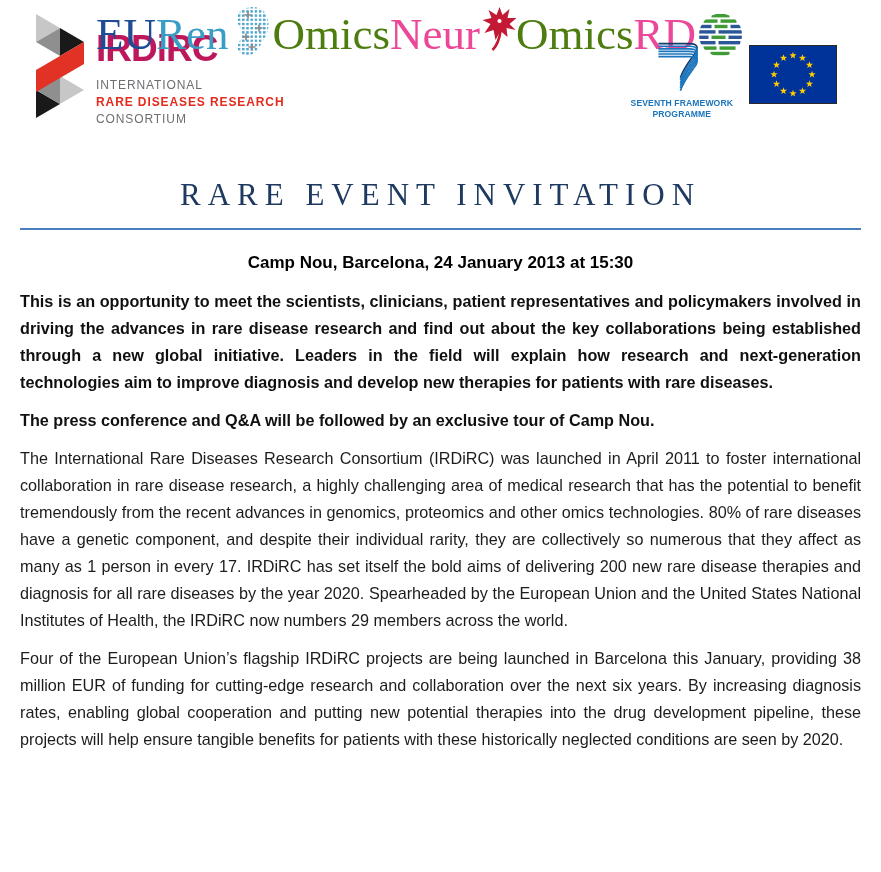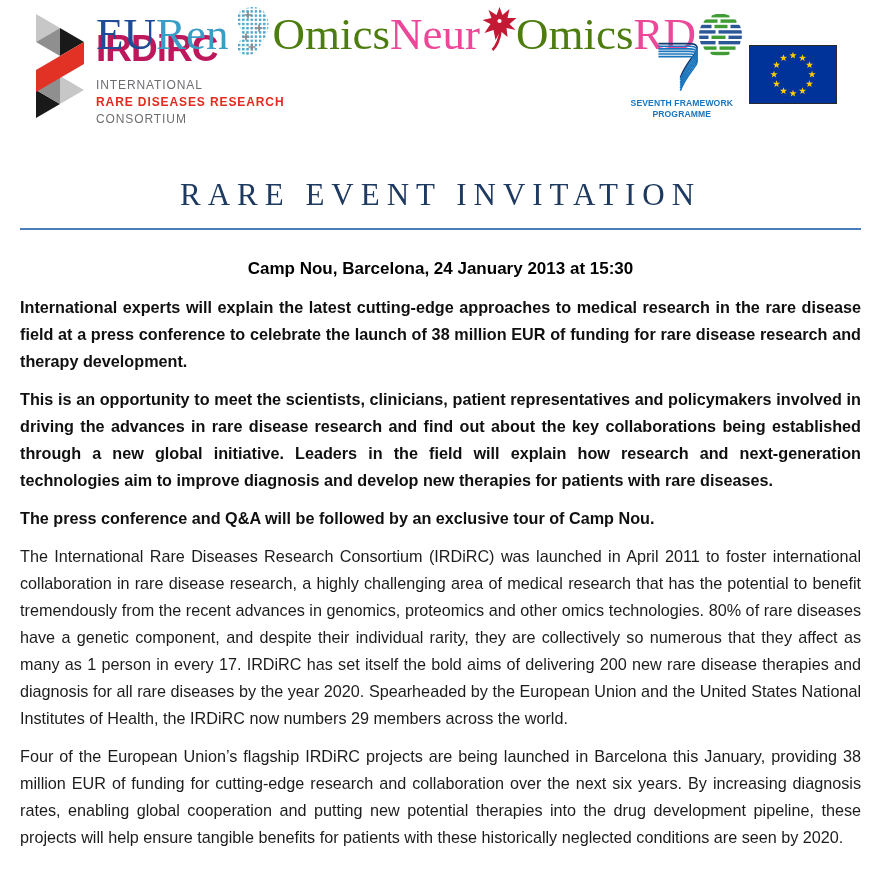--- a/index.html
+++ b/index.html
@@ -30,21 +30,21 @@
 
   .right-logos{position:absolute;right:44px;top:38px;display:flex;align-items:flex-start;}
   .fp7{text-align:center;margin-top:4px;}
   .fp7-text{font-size:8.6px;font-weight:bold;color:#1b75bc;line-height:1.25;letter-spacing:.1px;white-space:nowrap;}
   .eu-flag{margin-left:16px;margin-top:7px;}
 
   
   .title{text-align:center;font-family:"Liberation Serif",serif;font-size:31px;
     letter-spacing:7px;color:#1f3a60;line-height:40px;}
   .rule{border:none;border-top:2px solid #4a7ebb;margin:13px 20px 0;}
-  .subtitle{text-align:center;font-weight:bold;font-size:17px;color:#000;margin-top:29px;}
+  .subtitle{text-align:center;font-weight:bold;font-size:17px;color:#000;margin-top:23px;}
 
   
   .content{margin:15px 20px 0;}
   .para{text-align:justify;font-size:16.2px;line-height:27px;margin:0 0 11px;color:#1c1c1c;}
   .para.bold{font-weight:bold;color:#101010;}
 </style>
 </head>
 <body>
 
 <div class="header">
@@ -178,18 +178,17 @@
     </span>
   </div>
 
 </div>
 
 <div class="title">RARE EVENT INVITATION</div>
 <hr class="rule">
 <div class="subtitle">Camp Nou, Barcelona, 24 January 2013 at 15:30</div>
 
 <div class="content">
-  <p class="para bold">International experts will explain the latest cutting-edge approaches to medical research in the rare disease field at a press conference to celebrate the launch of 38 million EUR of funding for rare disease research and therapy development.</p>
   <p class="para bold">This is an opportunity to meet the scientists, clinicians, patient representatives and policymakers involved in driving the advances in rare disease research and find out about the key collaborations being established through a new global initiative. Leaders in the field will explain how research and next-generation technologies aim to improve diagnosis and develop new therapies for patients with rare diseases.</p>
   <p class="para bold">The press conference and Q&amp;A will be followed by an exclusive tour of Camp Nou.</p>
   <p class="para">The International Rare Diseases Research Consortium (IRDiRC) was launched in April 2011 to foster international collaboration in rare disease research, a highly challenging area of medical research that has the potential to benefit tremendously from the recent advances in genomics, proteomics and other omics technologies. 80% of rare diseases have a genetic component, and despite their individual rarity, they are collectively so numerous that they affect as many as 1 person in every 17. IRDiRC has set itself the bold aims of delivering 200 new rare disease therapies and diagnosis for all rare diseases by the year 2020. Spearheaded by the European Union and the United States National Institutes of Health, the IRDiRC now numbers 29 members across the world.</p>
   <p class="para">Four of the European Union’s flagship IRDiRC projects are being launched in Barcelona this January, providing 38 million EUR of funding for cutting-edge research and collaboration over the next six years. By increasing diagnosis rates, enabling global cooperation and putting new potential therapies into the drug development pipeline, these projects will help ensure tangible benefits for patients with these historically neglected conditions are seen by 2020.</p>
 </div>
 
 </body></html>

